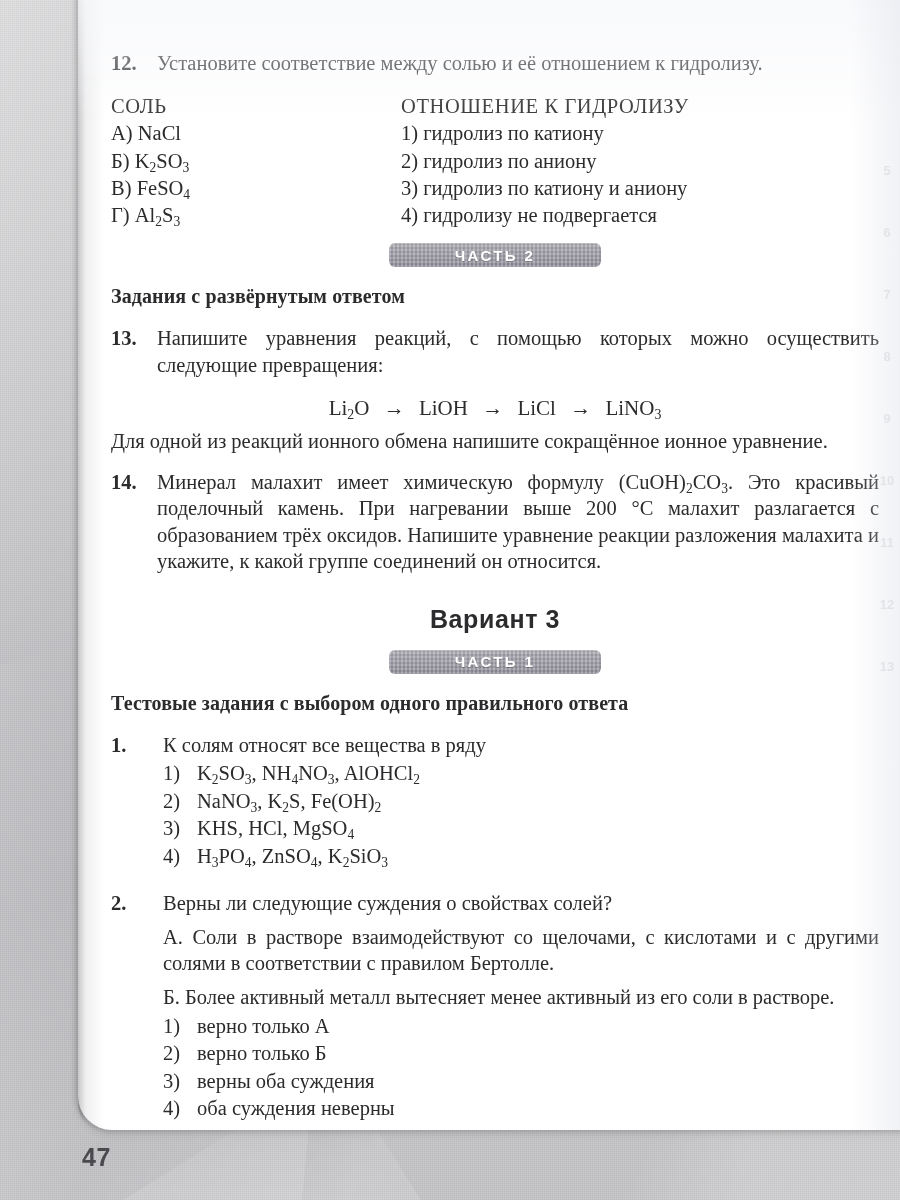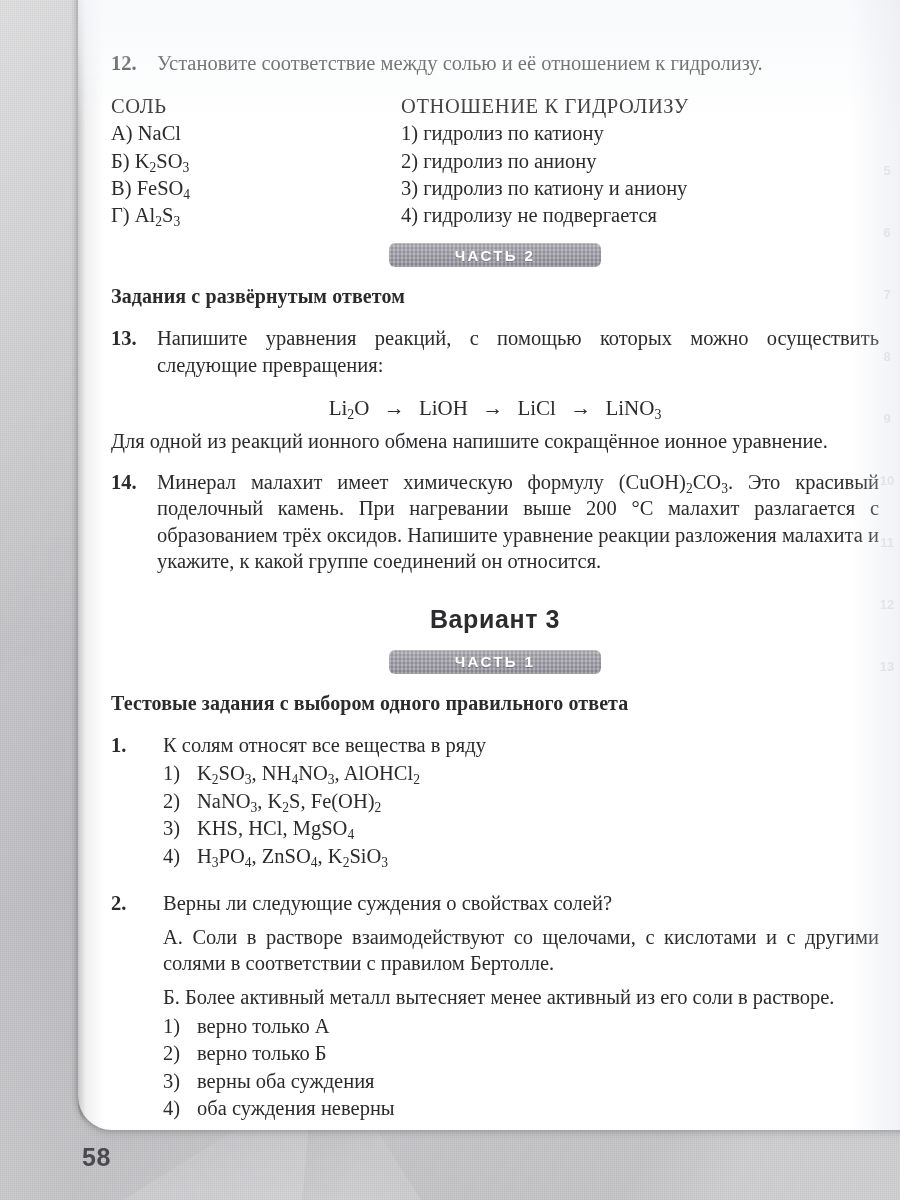--- a/index.html
+++ b/index.html
@@ -380,13 +380,13 @@
           <span>оба суждения неверны</span>
         </div>
       </div>
     </div>
 
   </div>
 
   <div id="page-tint"></div>
 </div>
 
-<div id="page-number">58</div>
+<div id="page-number">47</div>
 
 </body></html>

